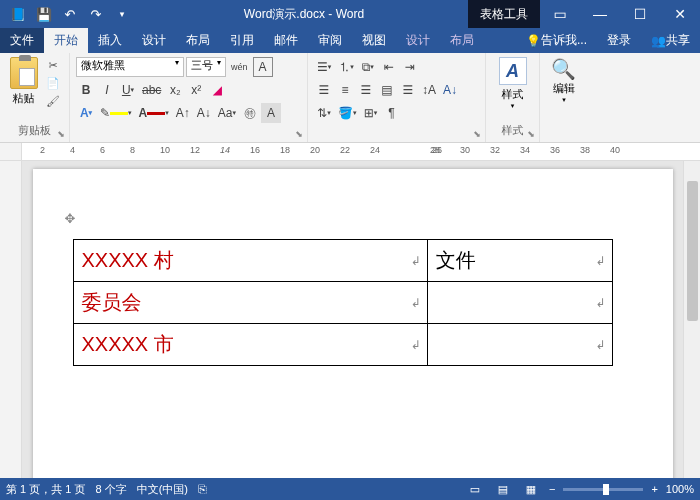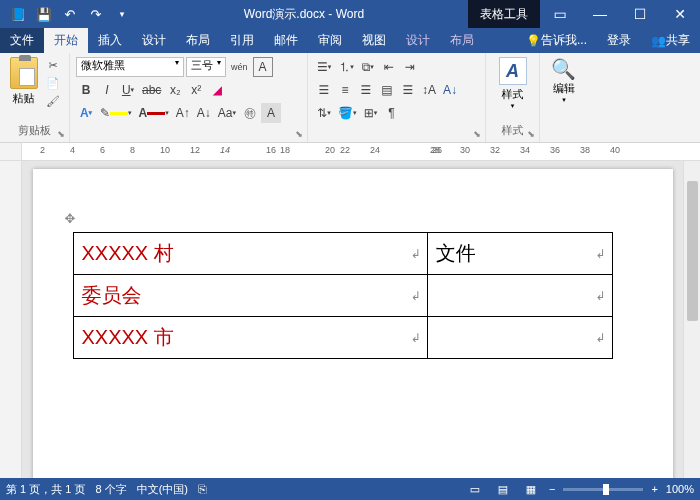--- a/index.html
+++ b/index.html
@@ -35,21 +35,21 @@
 .styles-icon { width: 28px; height: 28px; border: 1px solid #b0c4de; background: #fff; display: flex; align-items: center; justify-content: center; color: #2b579a; font-size: 18px; font-style: italic; font-weight: bold; }
 .ruler-area { background: #fff; border-bottom: 1px solid #ddd; height: 18px; position: relative; font-size: 9px; color: #666; overflow: hidden; }
 .ruler-corner { position: absolute; left: 0; top: 0; width: 22px; height: 18px; background: #f3f3f3; border-right: 1px solid #ddd; }
 .ruler-h { position: absolute; left: 22px; right: 0; top: 0; height: 18px; background: #fff; }
 .ruler-h span { position: absolute; top: 2px; }
 .doc-area { display: flex; height: 339px; background: #e6e6e6; }
 .ruler-v { width: 22px; background: #f3f3f3; border-right: 1px solid #ddd; }
 .page-scroll { flex: 1; overflow: auto; display: flex; justify-content: center; padding-top: 8px; }
 .page { background: #fff; width: 640px; min-height: 340px; box-shadow: 0 0 4px rgba(0,0,0,.3); padding: 50px 60px 30px 40px; position: relative; }
 .anchor { position: absolute; left: 32px; top: 42px; font-size: 13px; color: #888; }
-.word-table { border-collapse: collapse; width: 100%; margin-top: 13px; }
+.word-table { border-collapse: collapse; width: 100%; margin-top: 20px; }
 .word-table td { border: 1px solid #000; height: 42px; padding: 4px 8px; font-size: 20px; color: #c00000; font-family: SimSun, serif; vertical-align: middle; position: relative; }
 .word-table td.black { color: #000; }
 .cellmark { position: absolute; right: 6px; top: 50%; transform: translateY(-50%); font-size: 12px; color: #888; }
 .scrollbar-v { width: 17px; background: #f0f0f0; border-left: 1px solid #ddd; position: relative; }
 .scroll-thumb { position: absolute; top: 20px; left: 3px; width: 11px; height: 140px; background: #c4c4c4; border-radius: 2px; }
 .statusbar { height: 22px; background: #2b579a; color: #fff; display: flex; align-items: center; font-size: 11px; padding: 0 6px; gap: 10px; position: absolute; bottom: 0; left: 0; right: 0; }
 .statusbar .right { margin-left: auto; display: flex; align-items: center; gap: 8px; }
 .view-btn { width: 20px; height: 16px; display: flex; align-items: center; justify-content: center; }
 .zoom-slider { width: 80px; height: 3px; background: #6a8bc0; position: relative; }
 .zoom-slider::before { content: ""; position: absolute; left: 50%; top: -4px; width: 6px; height: 11px; background: #fff; }
@@ -219,23 +219,23 @@
 <div class="ruler-area">
   <div class="ruler-corner"></div>
   <div class="ruler-h" id="ruler-h">
       <span style="left: 18px;">2</span>
       <span style="left: 48px;">4</span>
       <span style="left: 78px;">6</span>
       <span style="left: 108px;">8</span>
       <span style="left: 138px;">10</span>
       <span style="left: 168px;">12</span>
       <span style="left: 198px; font-style: italic;">14</span>
-      <span style="left: 228px; margin-left: 16px;">16</span>
+      <span style="left: 228px;">16</span>
       <span style="left: 258px;">18</span>
-      <span style="left: 303px;">20</span>
+      <span style="left: 288px;">20</span>
       <span style="left: 318px;">22</span>
       <span style="left: 348px;">24</span>
       <span style="left: 378px; margin-left: 32px;">26</span>
       <span style="left: 408px;">28</span>
       <span style="left: 438px;">30</span>
       <span style="left: 468px;">32</span>
       <span style="left: 498px;">34</span>
       <span style="left: 528px;">36</span>
       <span style="left: 558px;">38</span>
       <span style="left: 588px;">40</span>

